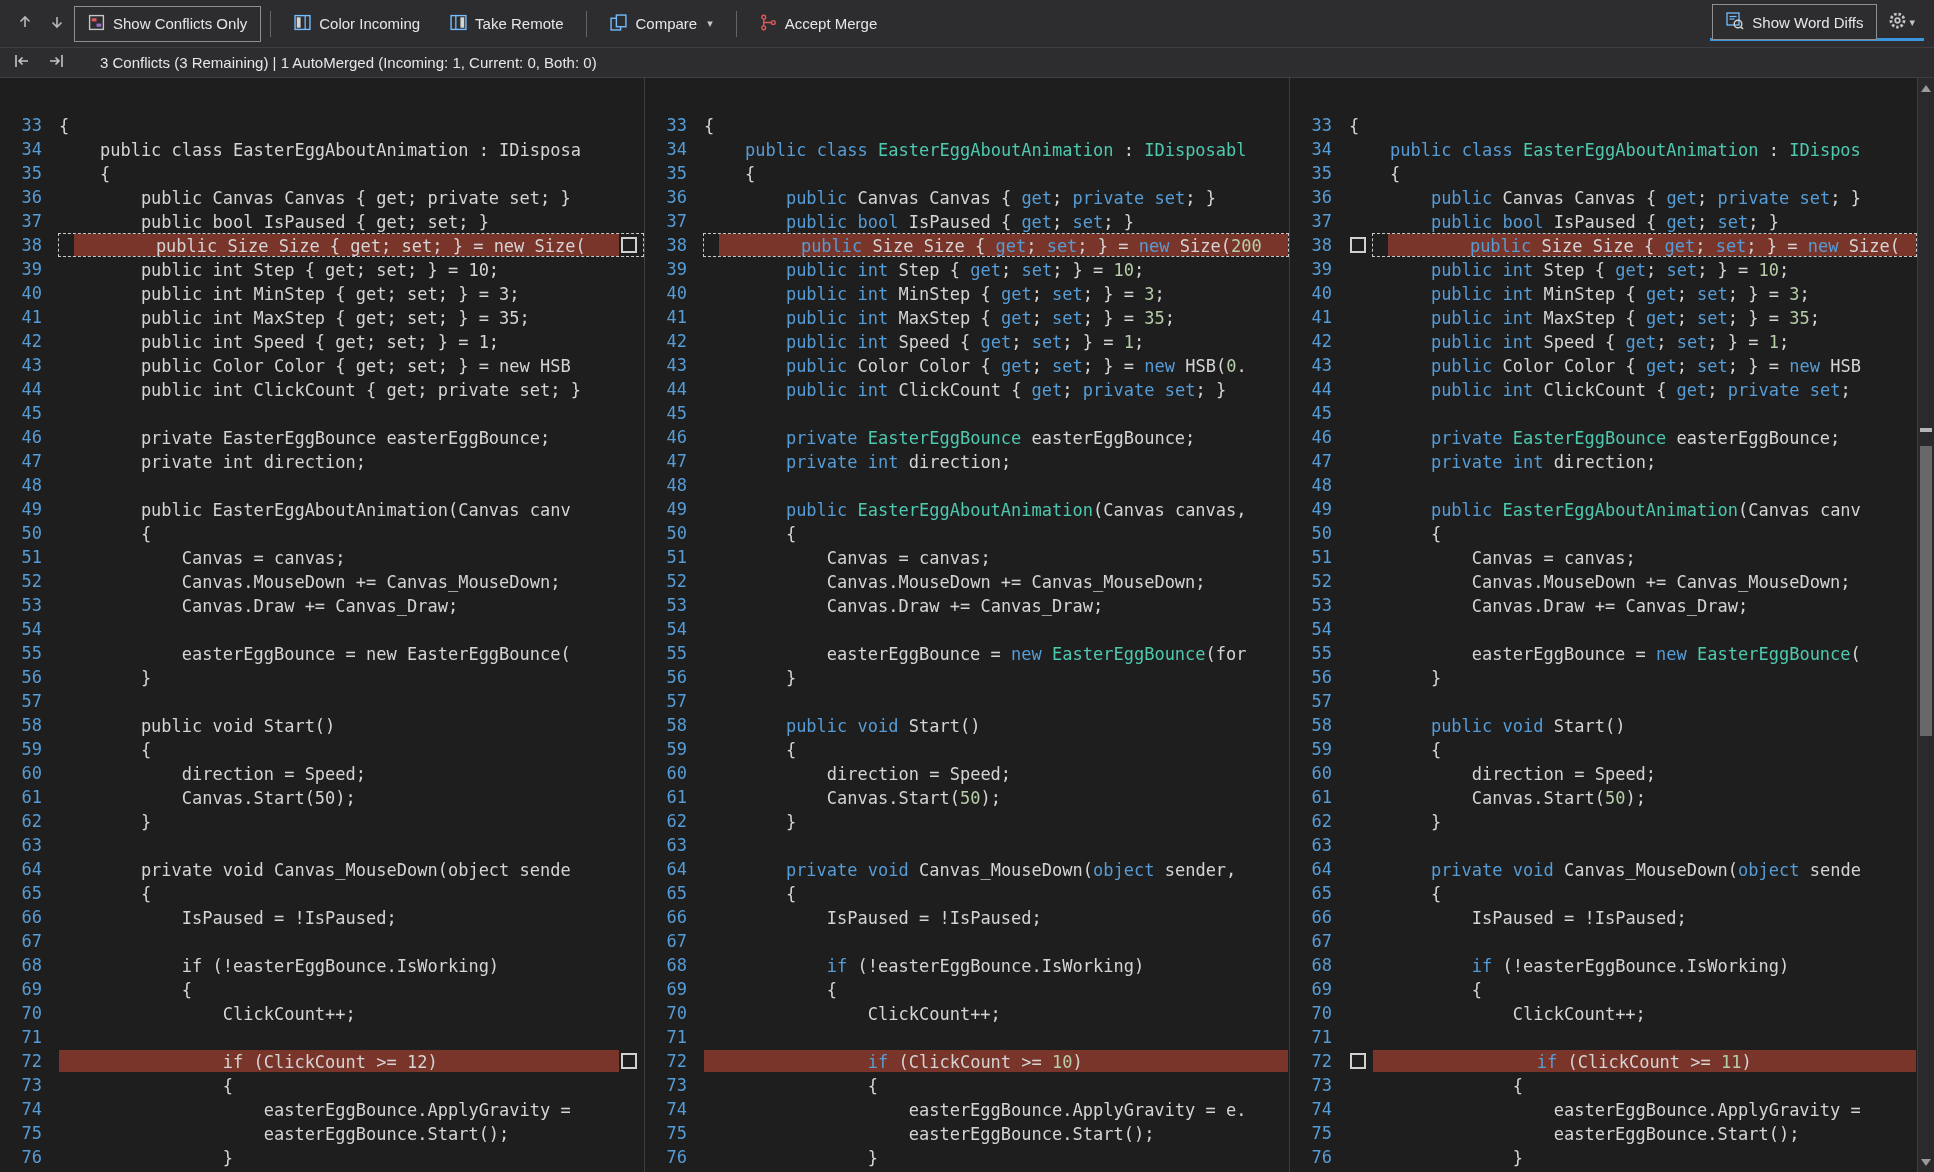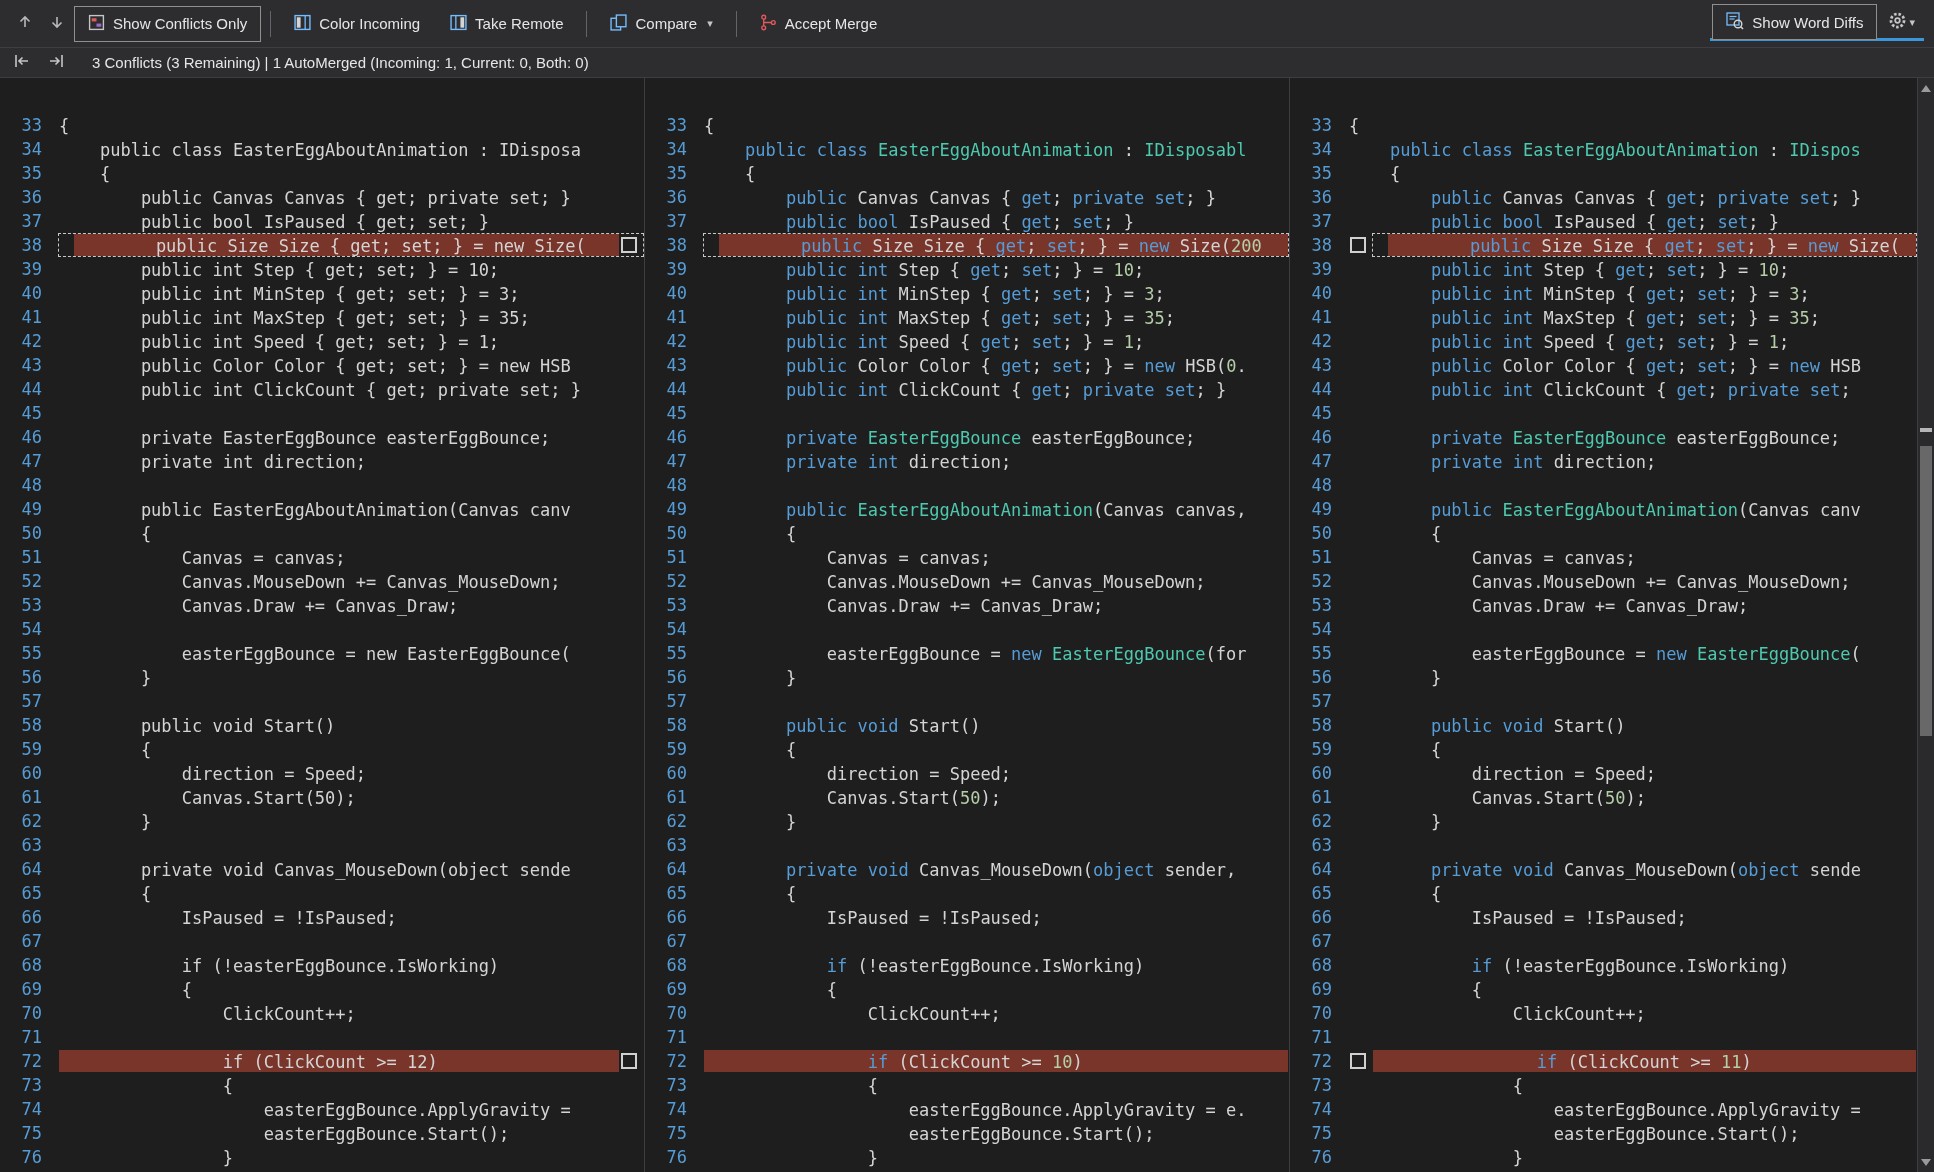--- a/index.html
+++ b/index.html
@@ -26,21 +26,21 @@
   .sep { width:1px; height:26px; background:#636369; margin:0 7px; flex:none; }
   .spacer { flex:1; }
   .dd { font-size:11px; color:#c5c5c5; margin-left:2px; }
   .right-group { display:flex; align-items:center; height:35px; border-bottom:3px solid var(--accent-blue,#3a96dd); padding:0 2px; gap:4px; }
 
   
   .conflictbar {
     height:30px; flex:none; background:#2d2d30; border-bottom:1px solid #3e3e42;
     display:flex; align-items:center; padding:0 6px; gap:2px; font-size:15px; color:#e6e6e6;
   }
-  .conflictbar .summary { margin-left:18px; }
+  .conflictbar .summary { margin-left:26px; }
 
   
   .editor { flex:1; display:flex; min-height:0; }
   .pane { position:relative; border-right:1px solid #3e3e42; display:flex; flex-direction:column; overflow:hidden; background:#1e1e1e; }
   .pane.incoming { width:645px; flex:none; }
   .pane.result { width:645px; flex:none; }
   .pane.current { flex:1; min-width:0; }
   .pane-header {
     height:34px; flex:none; display:flex; align-items:center; gap:7px; padding:0 14px;
     font-size:15px; color:#ececec;

